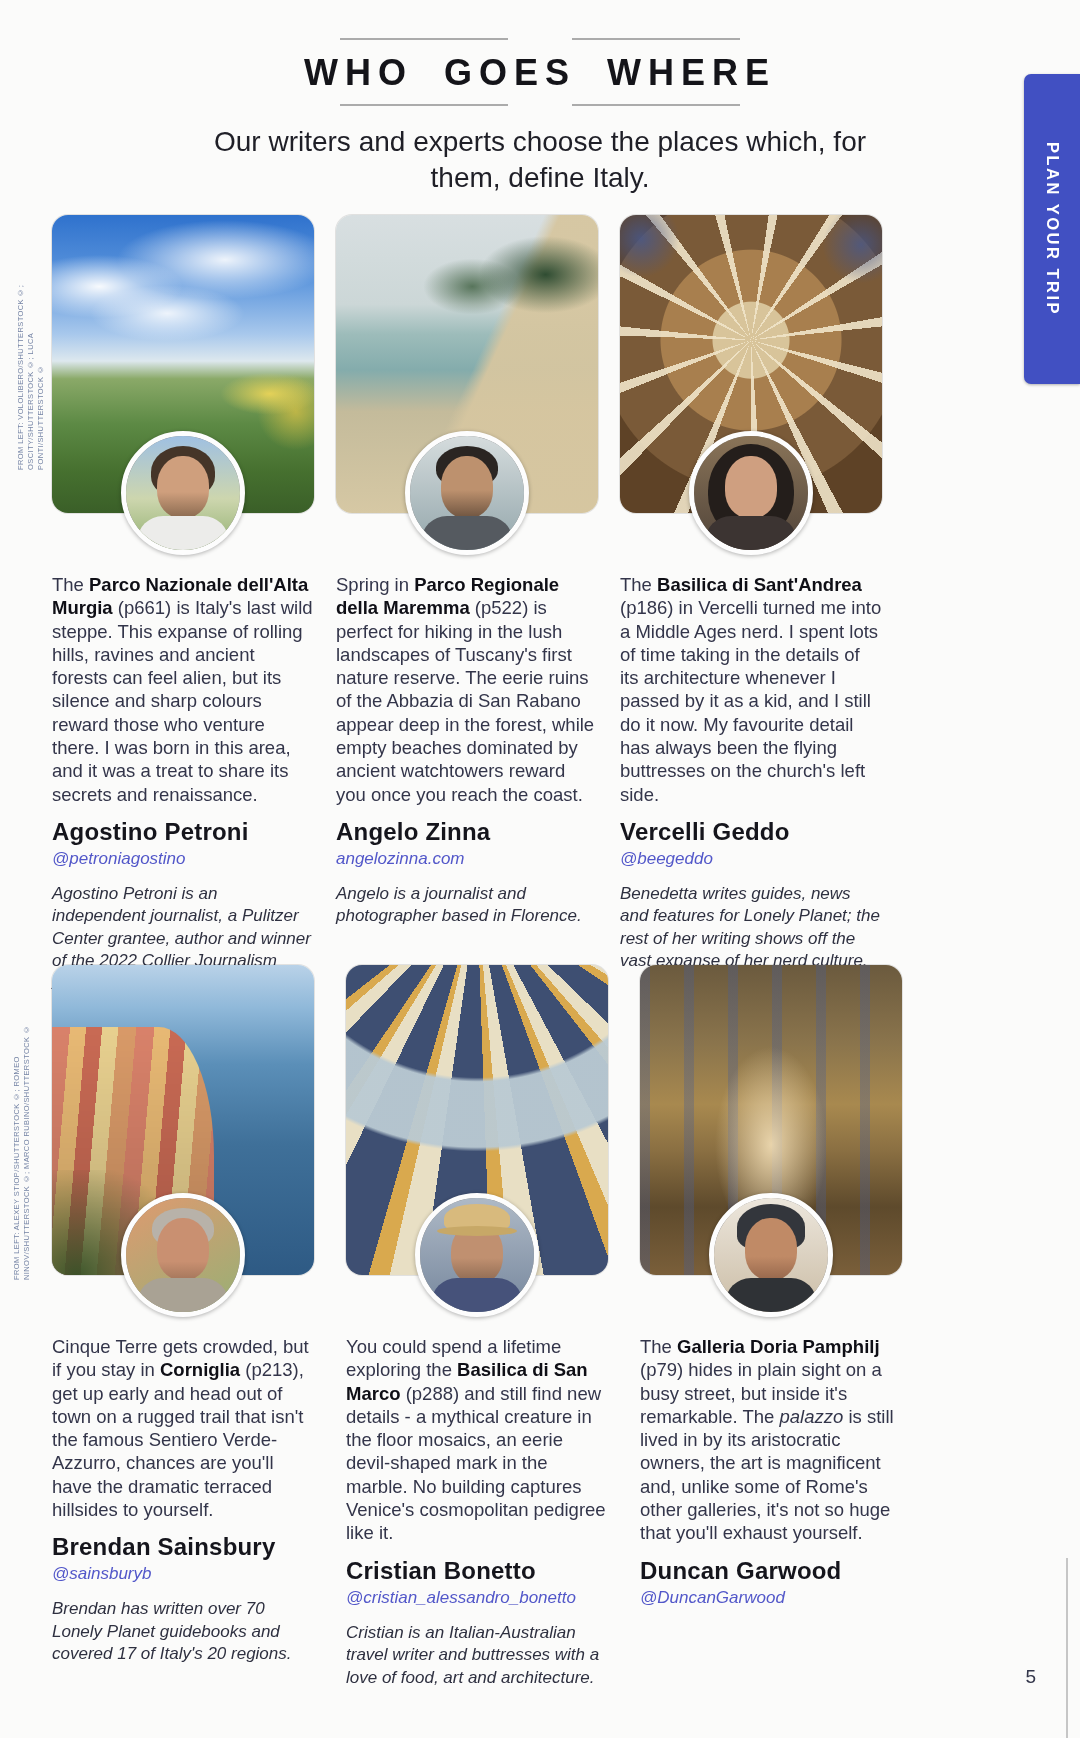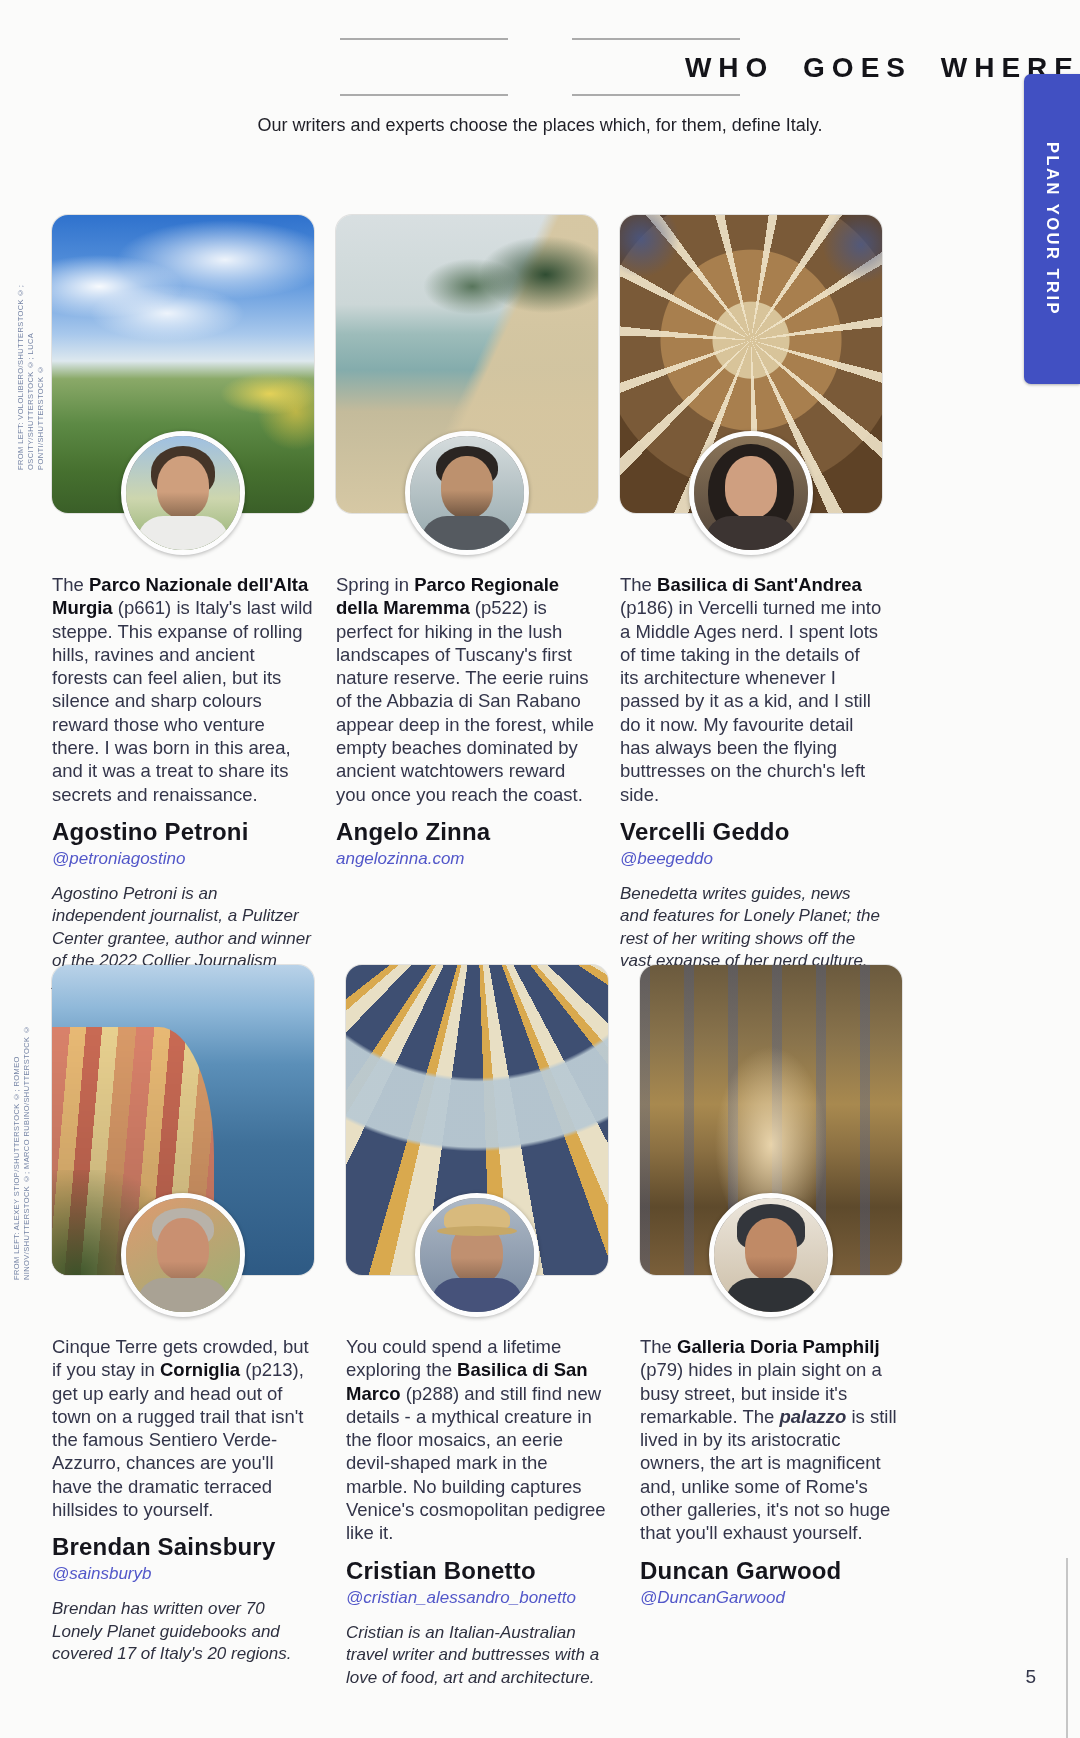--- a/index.html
+++ b/index.html
@@ -12,27 +12,27 @@
     background:#fbfbfa;
     font-family:"Liberation Sans","DejaVu Sans",sans-serif;
     color:#2c2e3c;
   }
 
   
   .header{position:absolute;top:38px;left:0;width:100%;}
   .rule-row{display:flex;justify-content:center;gap:64px;}
   .rule{width:168px;height:2px;background:#ababab;}
   .title{
-    margin:12px 0 10px;text-align:right;
-    font-size:28px;font-weight:700;letter-spacing:7px;word-spacing:14px;
+    margin:12px 0 10px;text-align:center;
+    font-size:36px;font-weight:700;letter-spacing:7px;word-spacing:14px;
     color:#141419;
   }
   .subtitle{
     margin:18px auto 0;max-width:700px;text-align:center;
-    font-size:18px;line-height:1.3;color:#1f1f27;
+    font-size:28px;line-height:1.3;color:#1f1f27;
   }
 
   
   .side-tab{
     position:absolute;right:0;top:74px;width:56px;height:310px;
     background:var(--accent-blue);border-radius:7px 0 0 7px;
     display:flex;align-items:center;justify-content:center;
     box-shadow:0 1px 3px rgba(0,0,0,.3);
   }
   .side-tab span{
@@ -132,21 +132,21 @@
   .c5 .hat{background:#d8ba7d;}
   .c5 .brim{background:#c7a867;}
   .c6 .av-bg{background:linear-gradient(180deg,#ece6dc,#cbbda6);}
   .c6 .hair{background:#33363c;width:68px;height:46px;top:6px;border-radius:50% 50% 30% 30%;}
   .c6 .head{background:linear-gradient(180deg,#c08a66 62%,#96674c 100%);}
   .c6 .torso{background:#2f3236;}
 
   
   .story{margin:60px 0 0;font-size:18.5px;line-height:1.26;color:#33354a;}
   .story b{color:#0f0f16;}
-  .story i{font-style:italic;font-weight:bold;}
+  .story i{font-style:italic;}
   .name{margin:12px 0 0;font-size:24px;font-weight:700;color:#15151c;letter-spacing:.2px;}
   .handle{margin-top:3px;font-size:17px;font-style:italic;color:var(--handle-blue);}
   .bio{margin:14px 0 0;font-size:17px;font-style:italic;line-height:1.32;color:#2e3040;}
 
   
   .page-number{position:absolute;right:44px;top:1666px;font-size:19px;color:#33364a;}
   .page-edge{position:absolute;right:12px;top:1558px;width:2px;height:180px;background:#c6c6c6;}
 </style>
 </head>
 <body>
@@ -195,20 +195,21 @@
       <div class="avatar">
         <div class="av-bg"></div>
         <div class="hair"></div>
         <div class="head"></div>
         <div class="torso"></div>
       </div>
     </div>
     <p class="story"><span>Spring in </span><b>Parco Regionale della Maremma</b><span></span><i></i><span> (p522) is perfect for hiking in the lush landscapes of Tuscany's first nature reserve. The eerie ruins of the Abbazia di San Rabano appear deep in the forest, while empty beaches dominated by ancient watchtowers reward you once you reach the coast.</span></p>
     <h3 class="name">Angelo Zinna</h3>
     <div class="handle">angelozinna.com</div>
+    <p class="bio">Angelo is a journalist and photographer based in Florence.</p>
   </article>
 
   <article class="card c3">
     <div class="photo p3">
       <div class="ph"></div>
       <div class="avatar">
         <div class="av-bg"></div>
         <div class="hair"></div>
         <div class="head"></div>
         <div class="torso"></div>

